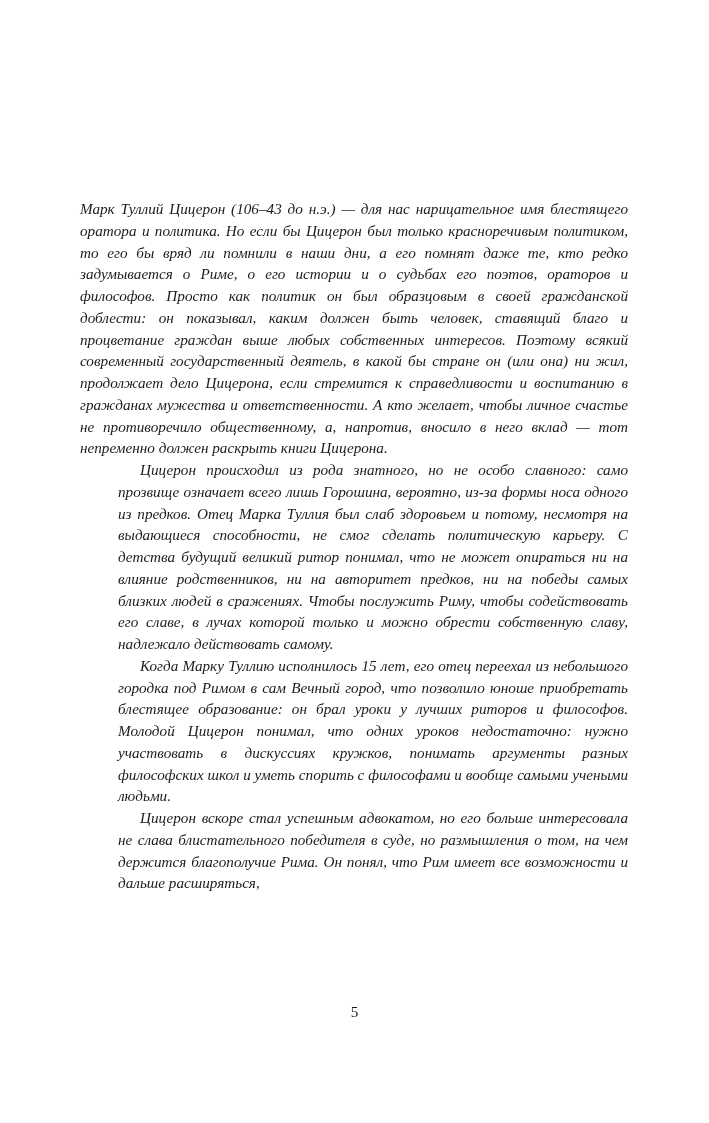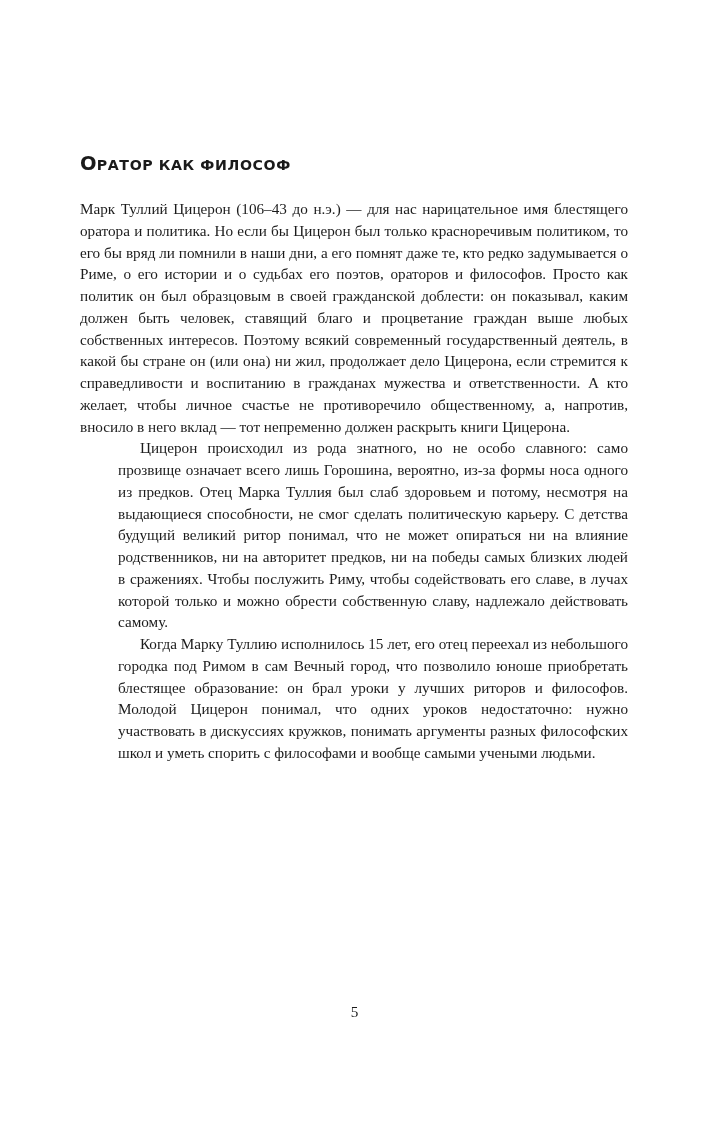--- a/index.html
+++ b/index.html
@@ -47,20 +47,21 @@
     width: 548px;
   }
   .para {
     margin: 0;
     font-size: 15.2px;
     line-height: 21.75px;
     text-align: justify;
     text-justify: inter-word;
     hyphens: manual;
     color: #1b1b1b;
+    font-style: italic;
   }
   .para.indent {
     text-indent: 22px;
     margin-left: 38px;
   }
   .page-number {
     position: absolute;
     left: 0;
     top: 1001px;
     width: 709px;
@@ -68,25 +69,23 @@
     font-size: 15.2px;
     line-height: 21.75px;
     color: #1b1b1b;
   }
 </style>
 </head>
 <body>
 
 <div class="page">
 
-  <h1 class="chapter-title">
-    <span class="drop">О</span><span>ратор как философ</span>
-  </h1>
 
   <div class="body-text">
     <p class="para">Марк Туллий Цицерон (106–43 до н.э.) — для нас нарицательное имя блестящего оратора и политика. Но если бы Цицерон был только красноречивым политиком, то его бы вряд ли помнили в наши дни, а его помнят даже те, кто редко задумывается о Риме, о его истории и о судьбах его поэтов, ораторов и философов. Просто как политик он был образцовым в своей гражданской доблести: он показывал, каким должен быть человек, ставящий благо и процветание граждан выше любых собственных интересов. Поэтому всякий современный государственный деятель, в какой бы стране он (или она) ни жил, продолжает дело Цицерона, если стремится к справедливости и воспитанию в гражданах мужества и ответственности. А кто желает, чтобы личное счастье не противоречило общественному, а, напротив, вносило в него вклад — тот непременно должен раскрыть книги Цицерона.</p>
     <p class="para indent">Цицерон происходил из рода знатного, но не особо славного: само прозвище означает всего лишь Горошина, вероятно, из-за формы носа одного из предков. Отец Марка Туллия был слаб здоровьем и потому, несмотря на выдающиеся способности, не смог сделать политическую карьеру. С детства будущий великий ритор понимал, что не может опираться ни на влияние родственников, ни на авторитет предков, ни на победы самых близких людей в сражениях. Чтобы послужить Риму, чтобы содействовать его славе, в лучах которой только и можно обрести собственную славу, надлежало действовать самому.</p>
     <p class="para indent">Когда Марку Туллию исполнилось 15 лет, его отец переехал из небольшого городка под Римом в сам Вечный город, что позволило юноше приобретать блестящее образование: он брал уроки у лучших риторов и философов. Молодой Цицерон понимал, что одних уроков недостаточно: нужно участвовать в дискуссиях кружков, понимать аргументы разных философских школ и уметь спорить с философами и вообще самыми учеными людьми.</p>
+    <p class="para indent">Цицерон вскоре стал успешным адвокатом, но его больше интересовала не слава блистательного победителя в суде, но размышления о том, на чем держится благополучие Рима. Он понял, что Рим имеет все возможности и дальше расширяться,</p>
   </div>
 
   <div class="page-number">5</div>
 
 </div>
 
 </body></html>

